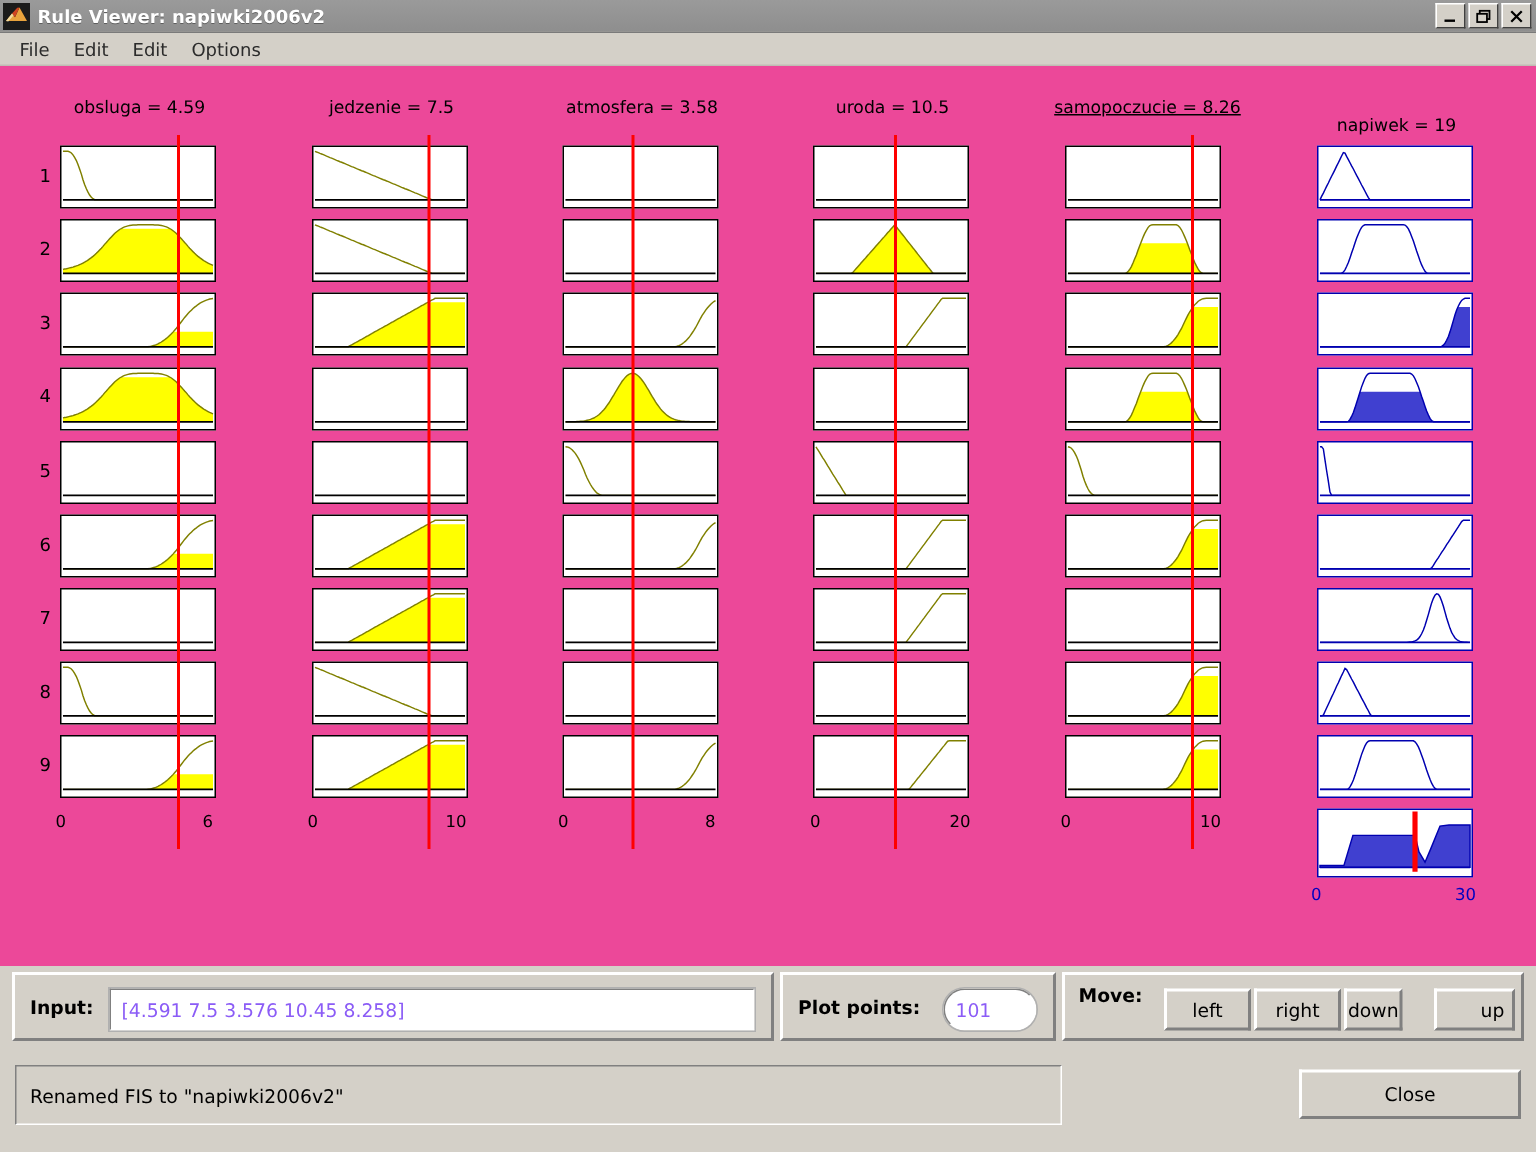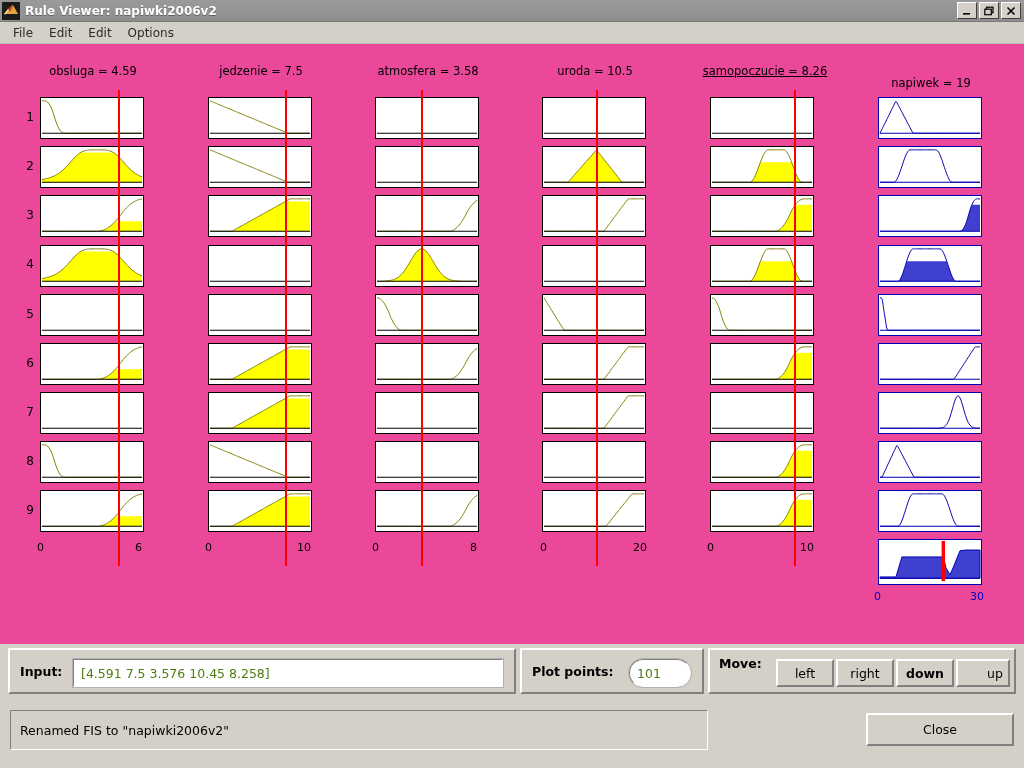--- a/index.html
+++ b/index.html
@@ -132,21 +132,21 @@
     position: absolute;
     background: #ffffff;
     border-top: 1px solid #808080;
     border-left: 1px solid #808080;
     border-right: 1px solid #ffffff;
     border-bottom: 1px solid #ffffff;
     outline: 1px solid #b0b0b0;
     display: flex; align-items: center;
     padding-left: 7px;
     font-size: 12.5px;
-    color: #4d7c0f;
+    color: #8b5cf6;
     font-family: "DejaVu Sans", sans-serif;
     white-space: nowrap;
   }
   .btn {
     position: absolute;
     background: #d4d0c8;
     border-top: 2px solid #ffffff;
     border-left: 2px solid #ffffff;
     border-right: 2px solid #808080;
     border-bottom: 2px solid #808080;
@@ -597,21 +597,21 @@
 
   <div class="panel" style="left:520px; top:648px; width:184px; height:46px;">
     <div class="lbl" style="left:10px; top:14px;">Plot points:</div>
     <div class="txtfield" style="left:107px; top:9px; width:62px; height:28px;border-radius:14px;">101</div>
   </div>
 
   <div class="panel" style="left:708px; top:648px; width:308px; height:46px;">
     <div class="lbl" style="left:9px; top:6px;">Move:</div>
     <div class="btn" style="left:66px; top:9px; width:58px; height:28px;">left</div>
     <div class="btn" style="left:126px; top:9px; width:58px; height:28px;">right</div>
-    <div class="btn" style="left:186px; top:9px; width:58px; height:28px;font-weight:bold;">down</div>
+    <div class="btn" style="left:186px; top:9px; width:39px; height:28px;">down</div>
     <div class="btn" style="left:246px; top:9px; width:54px; height:28px;padding-left:24px;">up</div>
   </div>
 
   <div class="statusbar" style="left:10px; top:710px; width:698px; height:40px;">Renamed FIS to "napiwki2006v2"</div>
 
   <div class="btn" style="left:866px; top:713px; width:148px; height:33px;">Close</div>
 
 </div>
 
 </body></html>

